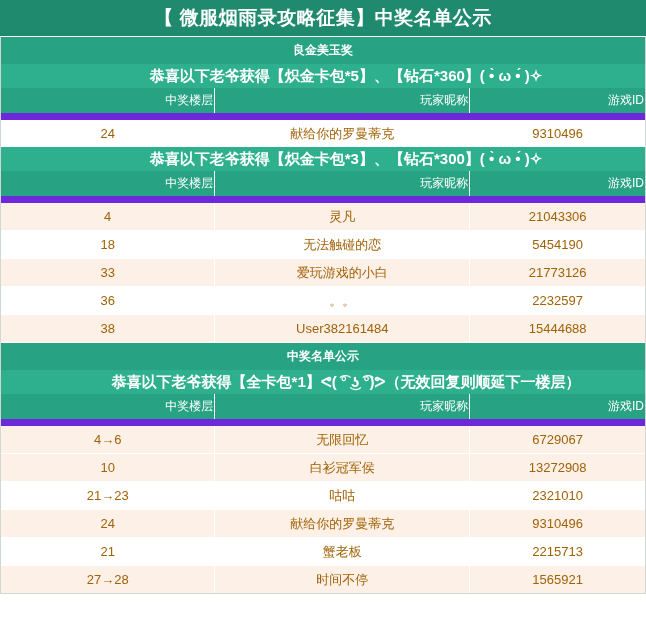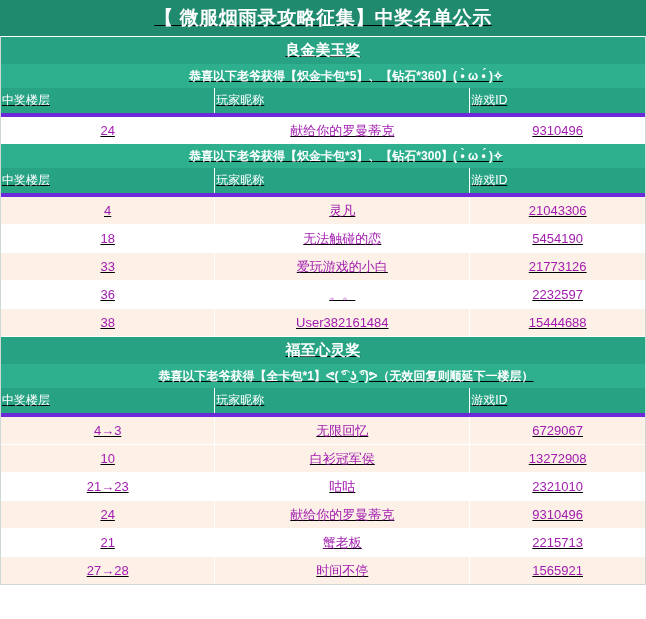--- a/index.html
+++ b/index.html
@@ -10,80 +10,79 @@
   body {
     font-family: "Liberation Sans", sans-serif;
   }
   .page {
     width: 646px;
     height: 619px;
     box-sizing: border-box;
     background: #ffffff;
     position: relative;
     overflow: hidden;
-    text-decoration: underline;
   }
   .title-bar {
     height: 36px;
     background: #1f8a6e;
     color: #ffffff;
     display: flex;
     align-items: center;
     justify-content: center;
     font-size: 19px;
     font-weight: bold;
     letter-spacing: 0.5px;
   }
   .section-head {
     height: 27px;
     background: #27a383;
     color: #ffffff;
     display: flex;
     align-items: center;
     justify-content: center;
-    font-size: 15px;
+    font-size: 12px;
     font-weight: bold;
     border-top: 1px solid #ffffff;
   }
   .section-sub {
     height: 24px;
     background: #2eb08e;
     color: #ffffff;
     display: flex;
     align-items: center;
     justify-content: center;
-    font-size: 12px;
+    font-size: 15px;
     font-weight: bold;
     padding-left: 46px;
   }
   table.award {
     width: 100%;
     border-collapse: collapse;
     table-layout: fixed;
   }
   table.award col.c1 { width: 33.2%; }
   table.award col.c2 { width: 39.6%; }
   table.award col.c3 { width: 27.2%; }
   table.award th {
     background: #27a383;
     color: #ffffff;
     font-size: 12px;
     font-weight: normal;
     height: 23px;
-    text-align: left;
+    text-align: right;
     border-right: 1px solid #ffffff;
-    border-bottom: 4px solid #6d28d9;
+    border-bottom: 7px solid #6d28d9;
     margin-top: 8px;
   }
   table.award th:last-child { border-right: none; }
   table.award td {
     height: 25px;
     text-align: center;
     font-size: 13px;
-    color: #a21caf;
+    color: #a16207;
     border-bottom: 1px solid #ffffff;
     border-right: 1px solid #ffffff;
   }
   table.award td:last-child { border-right: none; }
   table.award tr.odd td { background: #fdf0e6; }
   table.award tr.even td { background: #ffffff; }
   table.award tr:last-child td { border-bottom: none; }
   .name-cell { color: #1f5f8a; }
   .green-name { color: #1f8a6e; }
   .wrap {
@@ -161,38 +160,38 @@
           <td>2232597</td>
         </tr>
         <tr class="odd">
           <td class="green-name">38</td>
           <td class="name-cell">User382161484</td>
           <td>15444688</td>
         </tr>
       </tbody>
     </table>
 
-    <div class="section-head">福至心灵奖</div>
+    <div class="section-head">中奖名单公示</div>
     <div class="section-sub">恭喜以下老爷获得【全卡包*1】ᕙ( ͡° ͜ʖ ͡°)ᕗ（无效回复则顺延下一楼层）</div>
     <table class="award">
       <colgroup>
           <col class="c1">
           <col class="c2">
           <col class="c3">
         </colgroup>
       <thead>
         <tr>
           <th>中奖楼层</th>
           <th>玩家昵称</th>
           <th>游戏ID</th>
         </tr>
       </thead>
       <tbody>
         <tr class="odd">
-          <td class="green-name">4→3</td>
+          <td class="green-name">4→6</td>
           <td class="green-name">无限回忆</td>
           <td>6729067</td>
         </tr>
         <tr class="odd">
           <td class="green-name">10</td>
           <td class="name-cell">白衫冠军侯</td>
           <td>13272908</td>
         </tr>
         <tr class="even">
           <td class="green-name">21→23</td>

